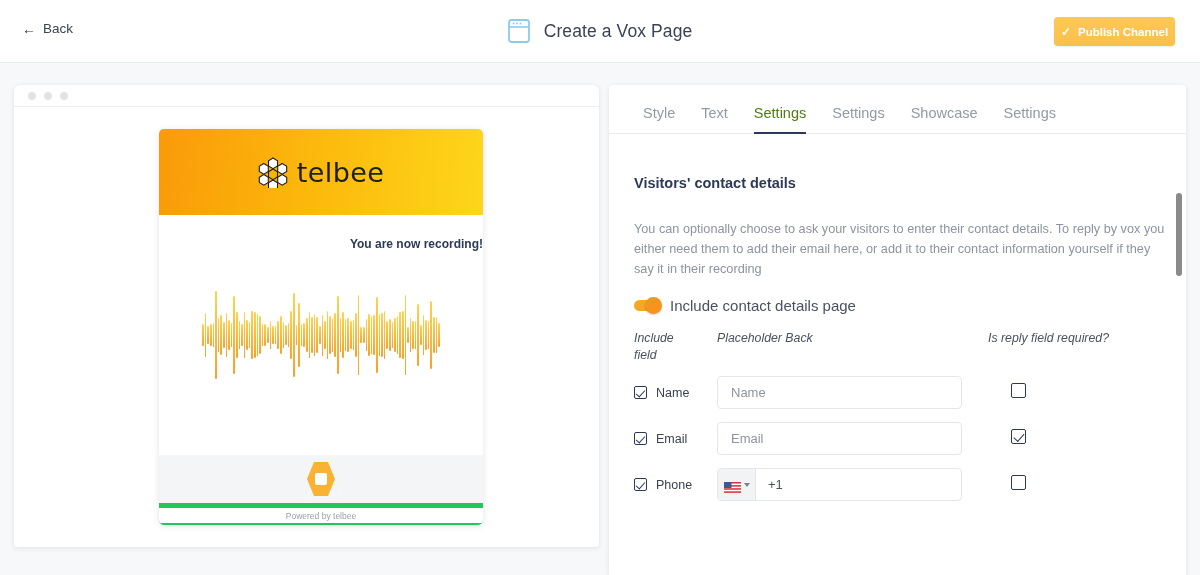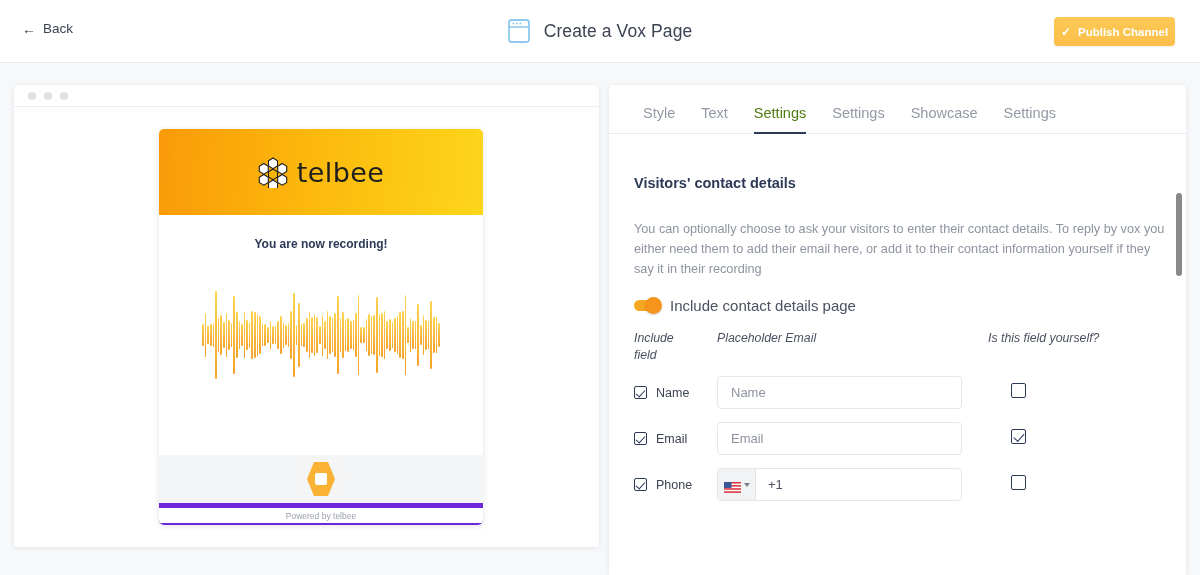--- a/index.html
+++ b/index.html
@@ -70,21 +70,21 @@
   .vox-header {
     height: 86px;
     background: linear-gradient(95deg,#fa9a09 0%,#fcb90c 48%,#fdd61a 100%);
     display: flex; align-items: center; justify-content: center; gap: 9px;
   }
   .logo-mark { width: 30px; height: 31px; display: block; }
   .logo-text { font-size: 27px; color: #1e1e1e; letter-spacing: .4px; font-family: "DejaVu Sans", sans-serif; }
 
   .vox-body { flex: 1; position: relative; background: #fff; }
   .rec-title {
-    text-align: center; margin-top: 22px;
+    text-align: right; margin-top: 22px;
     font-size: 12px; font-weight: bold; color: #2c3a57;
   }
   .wave-wrap {
     position: absolute; left: 0; right: 0; top: 75px;
     height: 90px; display: flex; align-items: center; justify-content: center;
     gap: 1px;
   }
   .wbar { width: 1.6px; border-radius: 1px; background: linear-gradient(180deg,#fdd351,#f6a22a); }
 
   .maxlen {
@@ -99,21 +99,21 @@
   .vox-footer {
     height: 48px; background: #f4f5f7;
     position: relative; display: flex; align-items: center; justify-content: center;
   }
   .stop-btn { width: 72px; height: 42px; display: block; cursor: pointer; }
   .powered {
     position: absolute; left: 0; right: 0; bottom: 2px;
     text-align: center; font-size: 8.5px; color: #9aa0ac;
     background: #ffffff; padding-top: 3px; padding-bottom: 2px;
   }
-  .footer-strip { height: 22px; background: #6d28d9; position: relative; }
+  .footer-strip { height: 22px; background: #22c55e; position: relative; }
 
   
   .panel {
     position: absolute; left: 609px; top: 85px;
     width: 577px; height: 490px;
     background: #ffffff;
     border-radius: 4px 4px 0 0;
     box-shadow: 0 1px 5px rgba(30,40,60,.10);
     overflow: hidden;
   }
@@ -400,22 +400,22 @@
         <span class="knob"></span>
       </div>
       <span class="toggle-label">Include contact details page</span>
     </div>
 
     <div class="grid-head">
       <div class="col-a hdr">
         <div>Include</div>
         <div>field</div>
       </div>
-      <div class="col-b hdr">Placeholder Email</div>
-      <div class="col-c hdr">Is this field yourself?</div>
+      <div class="col-b hdr">Placeholder Back</div>
+      <div class="col-c hdr">Is reply field required?</div>
     </div>
 
     <div class="frow">
       <div class="col-a" style="display:flex;align-items:center;">
         <span class="cbx on"></span>
         <span class="frow-label">Name</span>
       </div>
       <div class="col-b">
         <div class="tinput" placeholder="Name">Name</div>
       </div>

